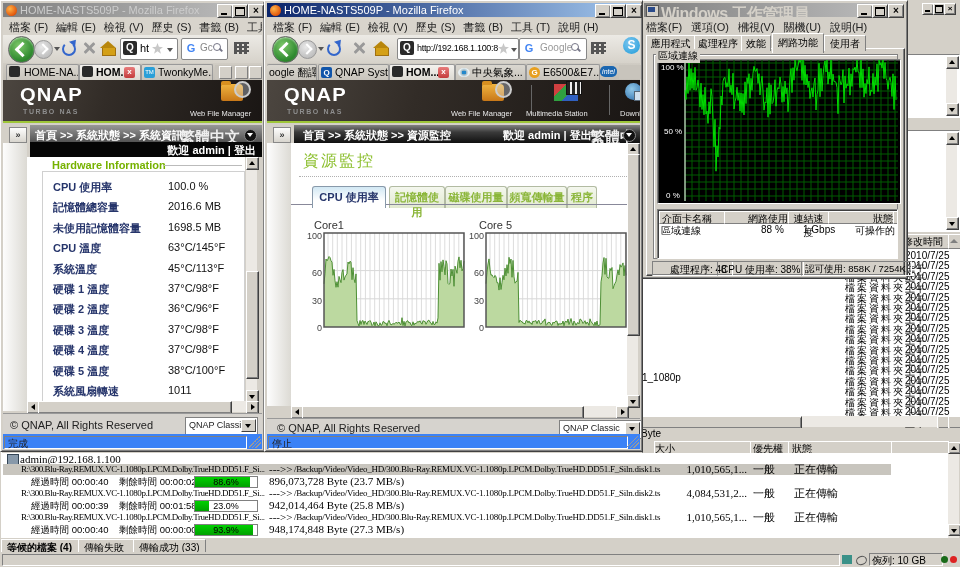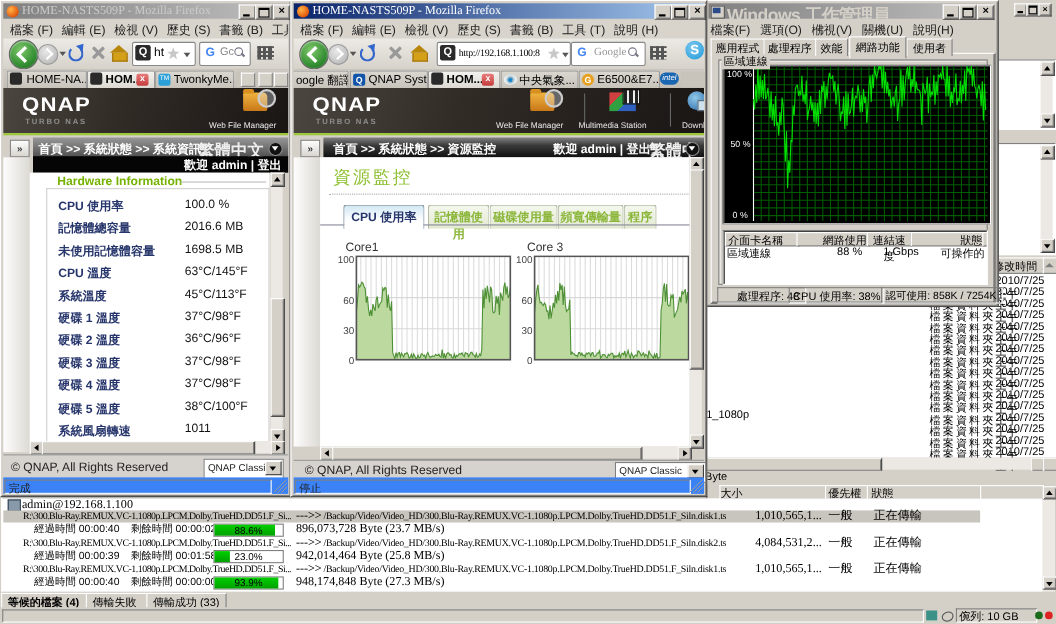--- a/index.html
+++ b/index.html
@@ -14,21 +14,21 @@
 .ellip{white-space:nowrap;overflow:hidden}
 .qf,.qp{position:absolute;left:0;width:947px;height:11px;white-space:nowrap;font-size:11px;line-height:11px}
 .qf span,.qp span{position:absolute;top:0}
 .qsrc{left:20px;font-size:9px;letter-spacing:-0.45px}.qarr{left:268px}.qdst{left:293px;font-size:9px;letter-spacing:-0.25px}
 .qsz{left:644px;width:102px;text-align:right;display:inline-block}
 .qpr{left:752px;font-family:"Liberation Sans"}.qst{left:793px;font-family:"Liberation Sans"}
 .qel{left:30px;font-family:"Liberation Sans";font-size:9.5px}.qrm{left:118px;font-family:"Liberation Sans";font-size:9.5px}.qby{left:268px}
 .qbar{left:193px;width:62px;height:10px;border:1px solid #808080;background:#fff;display:inline-block}
 .qbar i{display:block;height:10px;background:linear-gradient(#00d000,#00a000);position:absolute;left:0;top:0}
 .qbar b{position:absolute;left:0;top:0;width:62px;text-align:center;font-size:9px;font-weight:normal;line-height:10px;font-family:"Liberation Sans"}
-.serif{font-family:Liberation Serif, serif}
+.serif{font-family:Liberation Sans, sans-serif}
 .icoref{position:absolute;width:10px;height:10px;border:2.5px solid #3366cc;border-radius:50%;border-top-color:transparent}
 .icoref:after{content:"";position:absolute;left:6px;top:-5px;border-left:4px solid transparent;border-right:4px solid transparent;border-bottom:6px solid #3366cc;transform:rotate(40deg)}
 .icox{position:absolute;width:14px;height:14px}
 .icox:before,.icox:after{content:"";position:absolute;left:6px;top:0;width:3px;height:14px;background:#999;border-radius:1px}
 .icox:before{transform:rotate(45deg)}.icox:after{transform:rotate(-45deg)}
 .icohome{position:absolute;width:12px;height:7px;background:#d4a017;border:1px solid #a07010;border-top:none}
 .icohome:before{content:"";position:absolute;left:-3px;top:-7px;border-left:8px solid transparent;border-right:8px solid transparent;border-bottom:7px solid #b8860b}
 .icomag{position:absolute;width:6px;height:6px;border:1.5px solid #778;border-radius:50%}
 .icomag:after{content:"";position:absolute;left:5px;top:5px;width:4px;height:1.5px;background:#778;transform:rotate(45deg)}
 .icostar{position:absolute;width:11px;height:11px;background:#c8c8c8;clip-path:polygon(50% 0,63% 35%,100% 38%,71% 60%,81% 98%,50% 75%,19% 98%,29% 60%,0 38%,37% 35%)}
@@ -577,21 +577,21 @@
     <div class="ab" style="left:8px;top:33px;width:330px;height:1px;border-top:1px dotted #b0b0b0"></div>
     <div class="rmtab act" style="left:21px;width:72px;top:43px;z-index:2">CPU 使用率</div>
     <div class="rmtab" style="left:98px;width:54px;top:43px">記憶體使用</div>
     <div class="rmtab" style="left:154px;width:60px;top:43px">磁碟使用量</div>
     <div class="rmtab" style="left:216px;width:58px;top:43px">頻寬傳輸量</div>
     <div class="rmtab" style="left:276px;width:28px;top:43px">程序</div>
     <div class="ab" style="left:0;top:61px;width:336px;height:1px;background:#889;z-index:1"></div>
     <div class="ab" style="left:22px;top:62px;width:70px;height:1px;background:#fff;z-index:2"></div>
 
     <div class="ab" style="left:23px;top:76px;color:#333;font-size:11px">Core1</div>
-    <div class="ab" style="left:188px;top:76px;color:#333;font-size:11px">Core 3</div>
+    <div class="ab" style="left:188px;top:76px;color:#333;font-size:11px">Core 5</div>
     <div id="qchart1" class="ab" style="left:16px;top:89px"><svg width="158" height="106" viewBox="0 0 158 106">
           <text x="0" y="7" font-size="9" fill="#444" font-family="Liberation Sans">100</text>
           <text x="5" y="44" font-size="9" fill="#444" font-family="Liberation Sans">60</text>
           <text x="5" y="72" font-size="9" fill="#444" font-family="Liberation Sans">30</text>
           <text x="10" y="99" font-size="9" fill="#444" font-family="Liberation Sans">0</text>
           <g transform="translate(17,1)">
             <rect x="0" y="0" width="140" height="94" fill="#fff" stroke="none"></rect>
             <line x1="4.0" y1="0" x2="4.0" y2="94" stroke="#dcdcdc" stroke-width="1"></line>
             <line x1="8.7" y1="0" x2="8.7" y2="94" stroke="#dcdcdc" stroke-width="1"></line>
             <line x1="13.3" y1="0" x2="13.3" y2="94" stroke="#dcdcdc" stroke-width="1"></line>

